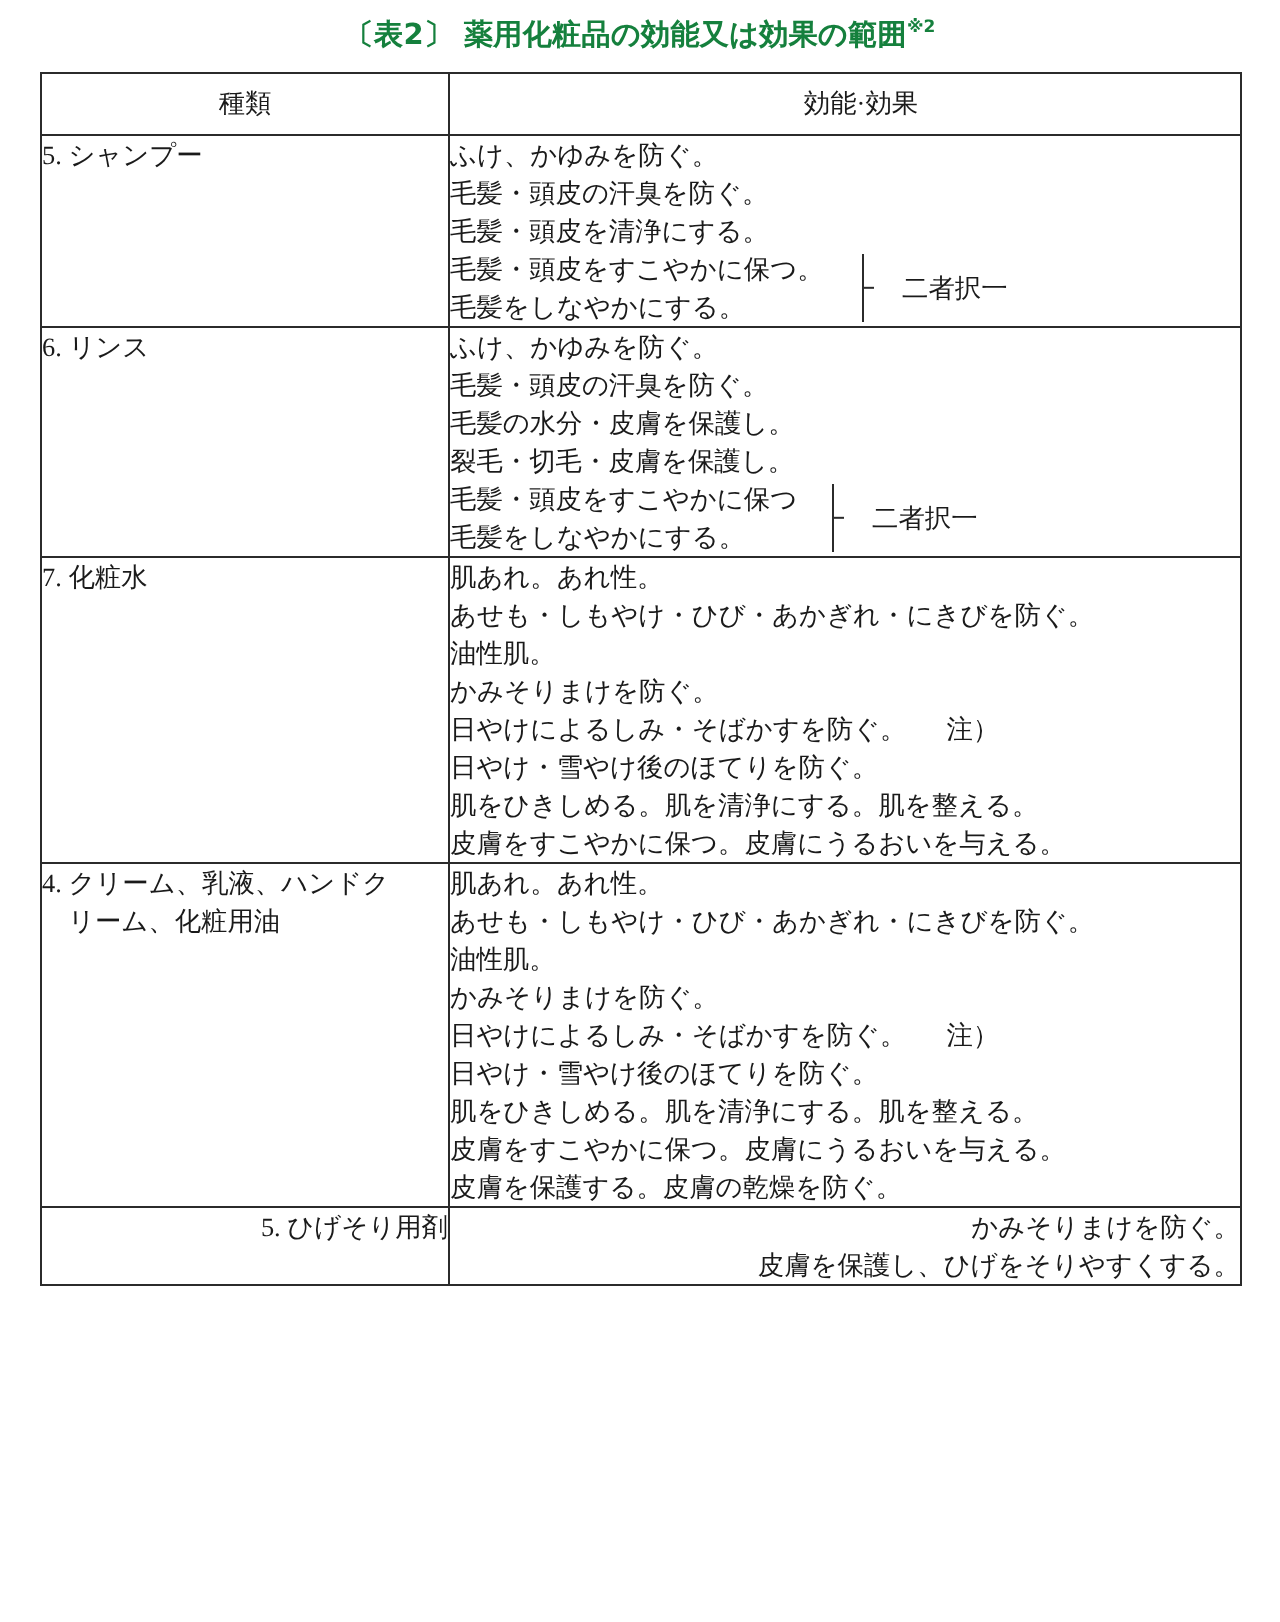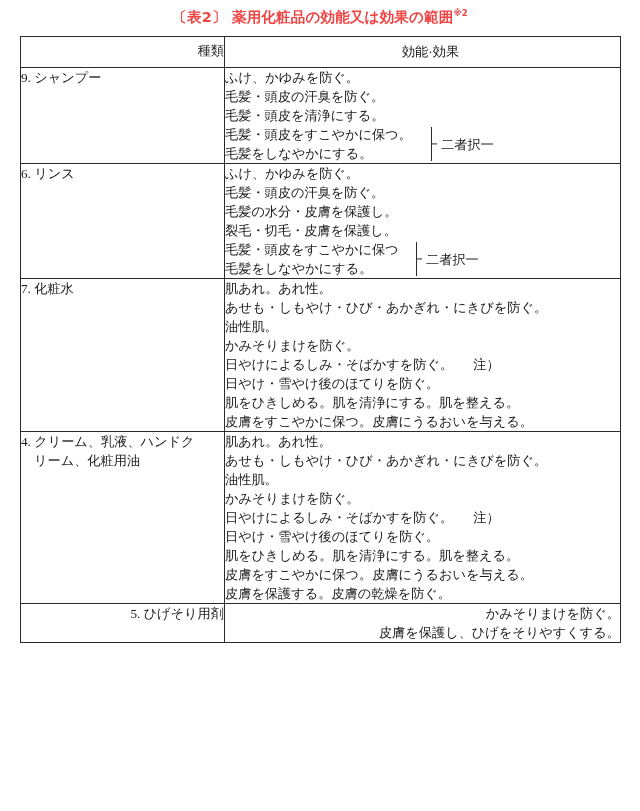--- a/index.html
+++ b/index.html
@@ -26,21 +26,21 @@
   .doc-title {
     position: absolute;
     top: 8px;
     left: 0;
     width: 640px;
     text-align: center;
     font-family: "DejaVu Sans", "Liberation Sans", sans-serif;
     font-size: 14.5px;
     font-weight: bold;
     letter-spacing: 0.2px;
-    color: #ef4444;
+    color: #15803d;
     white-space: nowrap;
   }
   .doc-title .sup {
     font-size: 8.5px;
     vertical-align: super;
     font-weight: bold;
     letter-spacing: 0;
   }
 
   
@@ -77,21 +77,21 @@
   }
 
   
   .hdr td {
     border-bottom: 1.4px solid #2b2b2b;
     text-align: center;
     padding: 6px 0 7px 0;
     font-size: 13.2px;
     line-height: 17px;
   }
-  .hdr .cell-kind { padding-left: 0; text-align: right; font-family: Liberation Mono, monospace; }
+  .hdr .cell-kind { padding-left: 0; text-align: center; }
   .hdr .cell-eff  { padding-left: 16px; text-align: center; }
 
   
   .kind-line { display: block; white-space: nowrap; }
   .kind-line.indent { padding-left: 13px; font-family: Liberation Serif, serif; }
 
   
   .eff-line {
     display: block;
     position: relative;
@@ -127,21 +127,21 @@
     position: absolute;
     left: 1px;
     top: 50%;
     width: 6px;
     height: 1.2px;
     background: #2b2b2b;
     transform: translateY(-50%);
   }
   .brace-label {
     position: absolute;
-    left: 11px;
+    left: 21px;
     top: 50%;
     transform: translateY(-50%);
     font-size: 13.2px;
     line-height: 19px;
     white-space: nowrap;
   }
   .brace-holder {
     position: absolute;
     top: 0;
     height: 100%;
@@ -161,21 +161,21 @@
       <col class="c-kind">
       <col class="c-eff">
     </colgroup>
     <tbody id="tbody">
       <tr class="hdr">
         <td class="cell-kind">種類</td>
         <td class="cell-eff">効能·効果</td>
       </tr>
     <tr>
           <td class="cell-kind">
-            <span class="kind-line">9. シャンプー</span>
+            <span class="kind-line">5. シャンプー</span>
           </td>
           <td class="cell-eff">
             <span class="eff-line">ふけ、かゆみを防ぐ。</span>
             <span class="eff-line">毛髪・頭皮の汗臭を防ぐ。</span>
             <span class="eff-line">毛髪・頭皮を清浄にする。</span>
             <span class="brace-group">
               <span class="eff-line">毛髪・頭皮をすこやかに保つ。</span>
               <span class="eff-line">毛髪をしなやかにする。</span>
               <span class="brace-holder" style="left: 205px;">
                 <span class="brace-mark">

